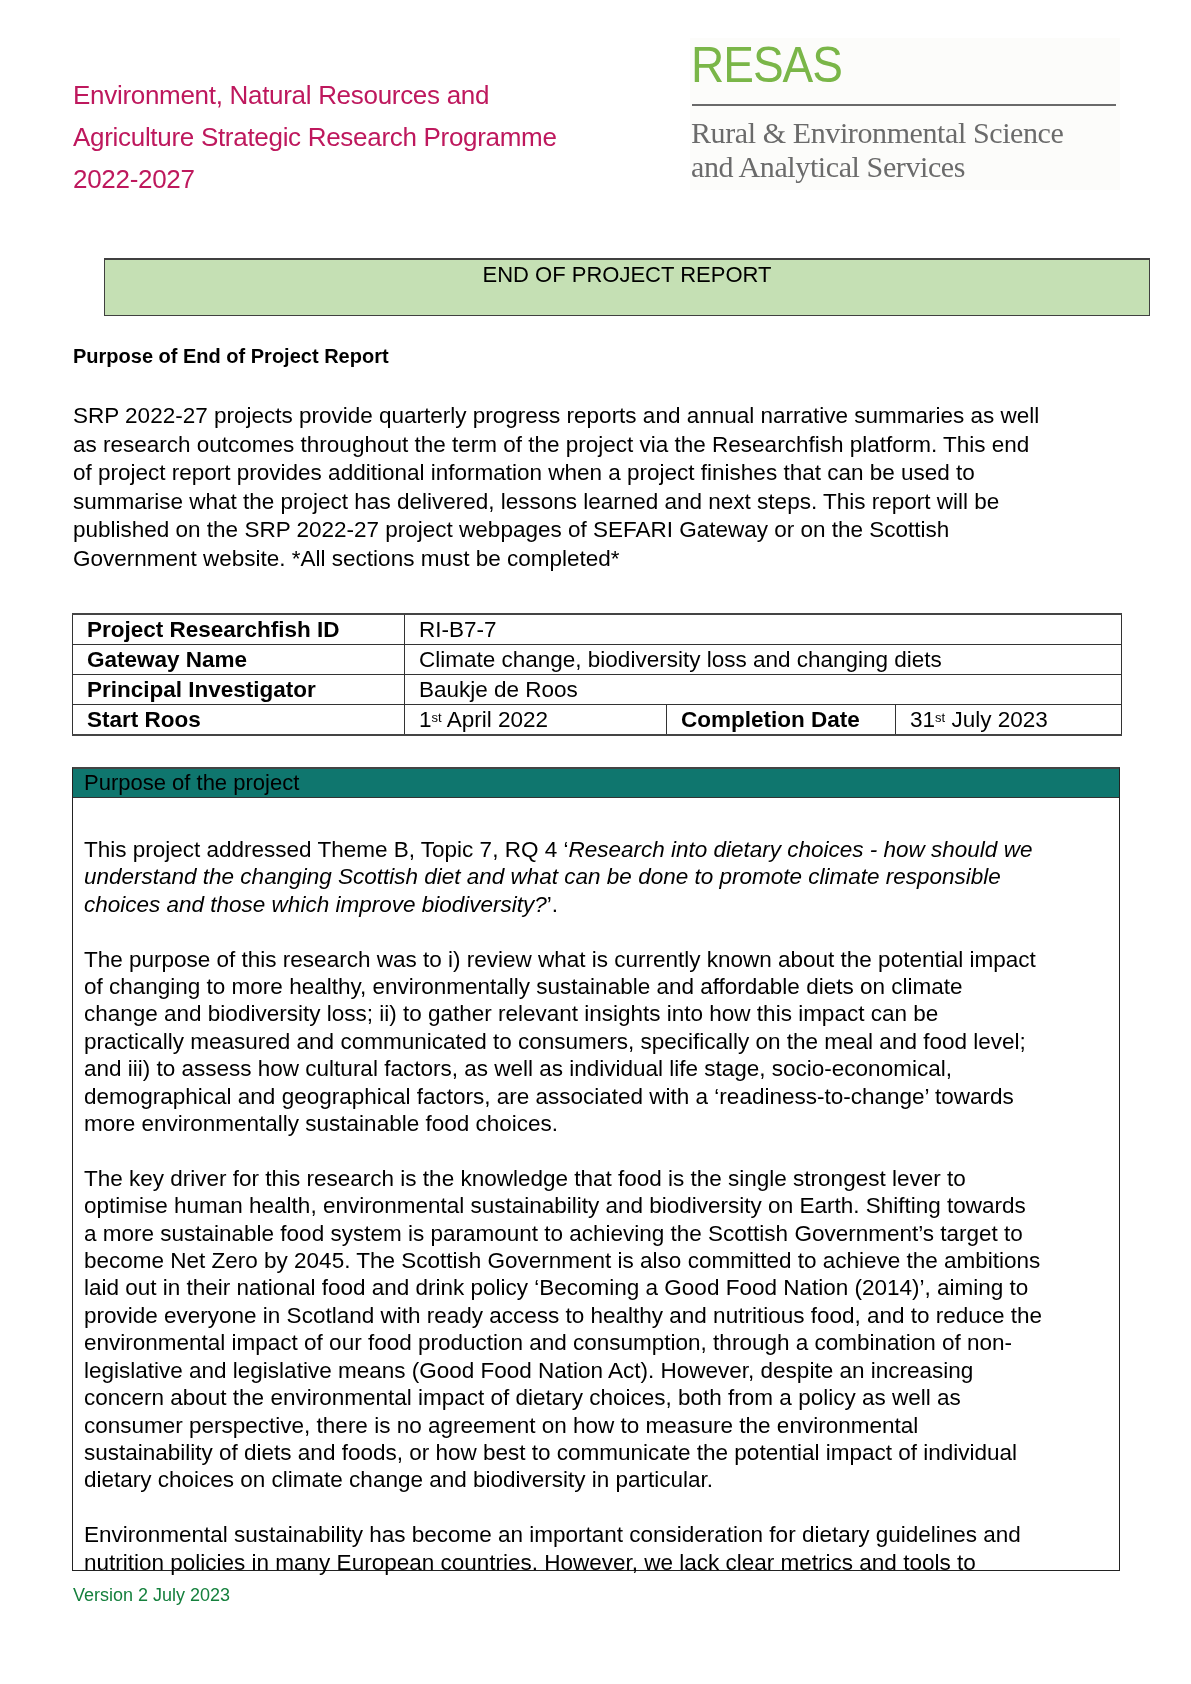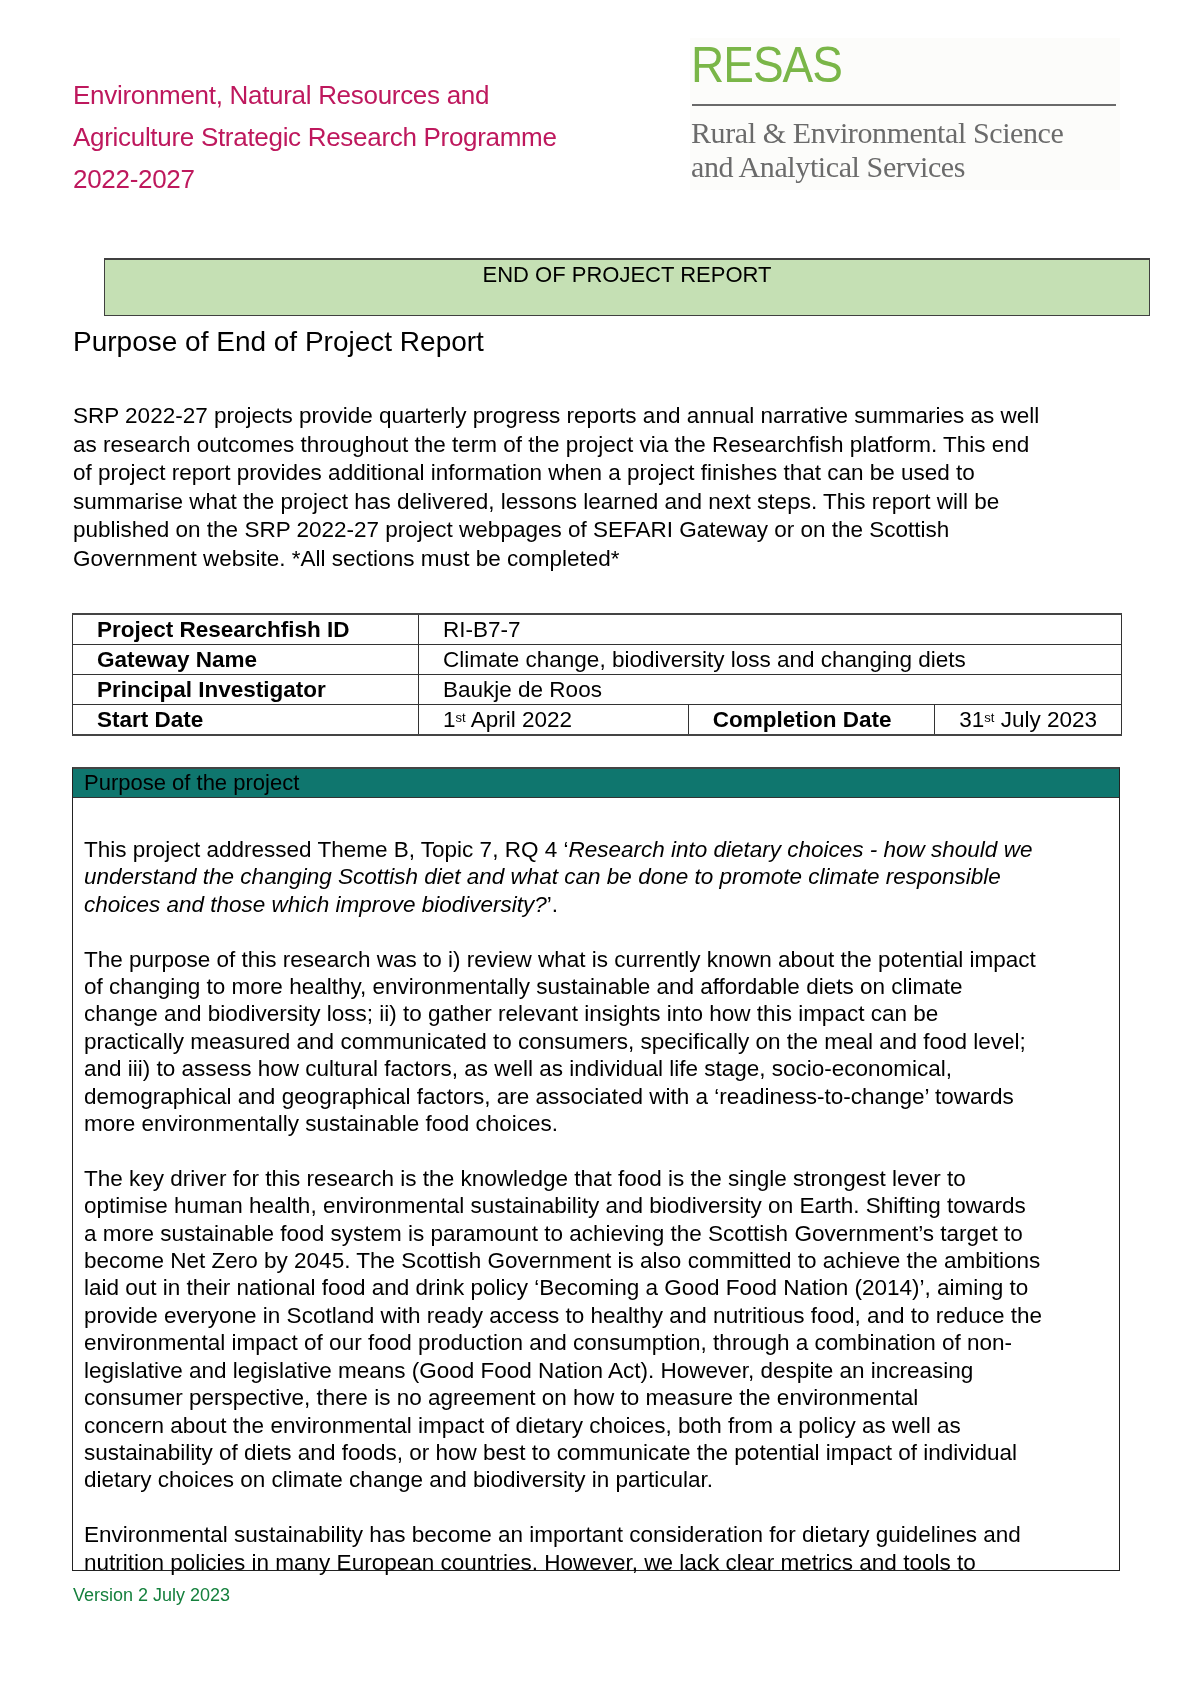--- a/index.html
+++ b/index.html
@@ -13,27 +13,27 @@
   
   .logo { left:690px; top:38px; width:430px; height:152px; background:#fcfcfa; }
   .logo-word { position:absolute; left:1px; top:0px; font-size:46px; line-height:50px; color:#7ab648; letter-spacing:-1px; font-family:"Liberation Sans", sans-serif; transform:scaleY(1.08); transform-origin:top left; }
   .logo-rule { position:absolute; left:2px; top:66px; width:424px; height:2px; background:#6a6a6a; }
   .logo-sub { position:absolute; left:1px; top:78px; font-size:30px; line-height:34px; color:#6b6b6b; letter-spacing:-0.4px; white-space:nowrap;font-family:Liberation Serif, serif; }
 
   
   .banner { left:72px; top:258px; width:1044px; height:55px; background:#c5e0b4; border:1.5px solid #404040; border-top-width:2.5px;margin-left:32px; }
   .banner span { position:absolute; left:0; right:0; top:2px; text-align:center; font-size:22px; }
 
-  .section-heading { left:73px; top:326px; font-size:28px; font-weight:normal; }
+  .section-heading { left:73px; top:345px; font-size:20px; font-weight:bold; }
   .intro { left:73px; top:402px; width:1060px; font-size:22.5px; line-height:28.5px; }
   .intro div { white-space:nowrap; }
 
   
   table.info { position:absolute; left:72px; top:613px; width:1050px; border-collapse:collapse; font-size:22.5px; }
-  table.info td { border:1.5px solid #333; padding:0 24px; height:29px; line-height:28px; white-space:nowrap; vertical-align:middle; }
+  table.info td { border:1.5px solid #333; padding:0 14px; height:29px; line-height:28px; white-space:nowrap; vertical-align:middle; }
   table.info td.lbl { font-weight:bold; width:303px; }
   table.info tr:first-child td { border-top:2px solid #444; }
   table.info tr:last-child td { border-bottom:2px solid #444; }
   sup { font-size:13px; vertical-align:top; position:relative; top:-2px; }
 
   
   .pbox { left:72px; top:767px; width:1046px; height:801px; border:1.5px solid #222; border-top:2px solid #444; }
   .pbox-head { position:absolute; left:0; top:0; right:0; height:28px; background:#0f766e; border-bottom:1.5px solid #333; }
   .pbox-head span { position:absolute; left:11px; top:1px; font-size:22px; line-height:26px; }
   .pbody { position:absolute; left:11px; top:67px; width:1030px; font-size:22.5px; line-height:27.4px; }
@@ -83,21 +83,21 @@
   </tr>
   <tr>
     <td class="lbl">Gateway Name</td>
     <td colspan="3">Climate change, biodiversity loss and changing diets</td>
   </tr>
   <tr>
     <td class="lbl">Principal Investigator</td>
     <td colspan="3">Baukje de Roos</td>
   </tr>
   <tr>
-    <td class="lbl">Start Date</td>
+    <td class="lbl">Start Roos</td>
     <td style="width:233px"><span>1</span><sup>st</sup><span> April 2022</span></td>
     <td class="lbl" style="width:200px">Completion Date</td>
     <td><span>31</span><sup>st</sup><span> July 2023</span></td>
   </tr>
 </tbody>
   </table>
 
 <div class="abs pbox">
   <div class="pbox-head">
     <span>Purpose of the project</span>
@@ -121,22 +121,22 @@
 
     <div>
       <div class="ln">The key driver for this research is the knowledge that food is the single strongest lever to</div>
       <div class="ln">optimise human health, environmental sustainability and biodiversity on Earth. Shifting towards</div>
       <div class="ln">a more sustainable food system is paramount to achieving the Scottish Government’s target to</div>
       <div class="ln">become Net Zero by 2045. The Scottish Government is also committed to achieve the ambitions</div>
       <div class="ln">laid out in their national food and drink policy ‘Becoming a Good Food Nation (2014)’, aiming to</div>
       <div class="ln">provide everyone in Scotland with ready access to healthy and nutritious food, and to reduce the</div>
       <div class="ln">environmental impact of our food production and consumption, through a combination of non-</div>
       <div class="ln">legislative and legislative means (Good Food Nation Act). However, despite an increasing</div>
+      <div class="ln">concern about the environmental impact of dietary choices, both from a policy as well as</div>
       <div class="ln">consumer perspective, there is no agreement on how to measure the environmental</div>
-      <div class="ln">concern about the environmental impact of dietary choices, both from a policy as well as</div>
       <div class="ln">sustainability of diets and foods, or how best to communicate the potential impact of individual</div>
       <div class="ln">dietary choices on climate change and biodiversity in particular.</div>
     </div>
     <div class="gap"></div>
 
     <div>
       <div class="ln">Environmental sustainability has become an important consideration for dietary guidelines and</div>
       <div class="ln">nutrition policies in many European countries. However, we lack clear metrics and tools to</div>
     </div>
   </div>

